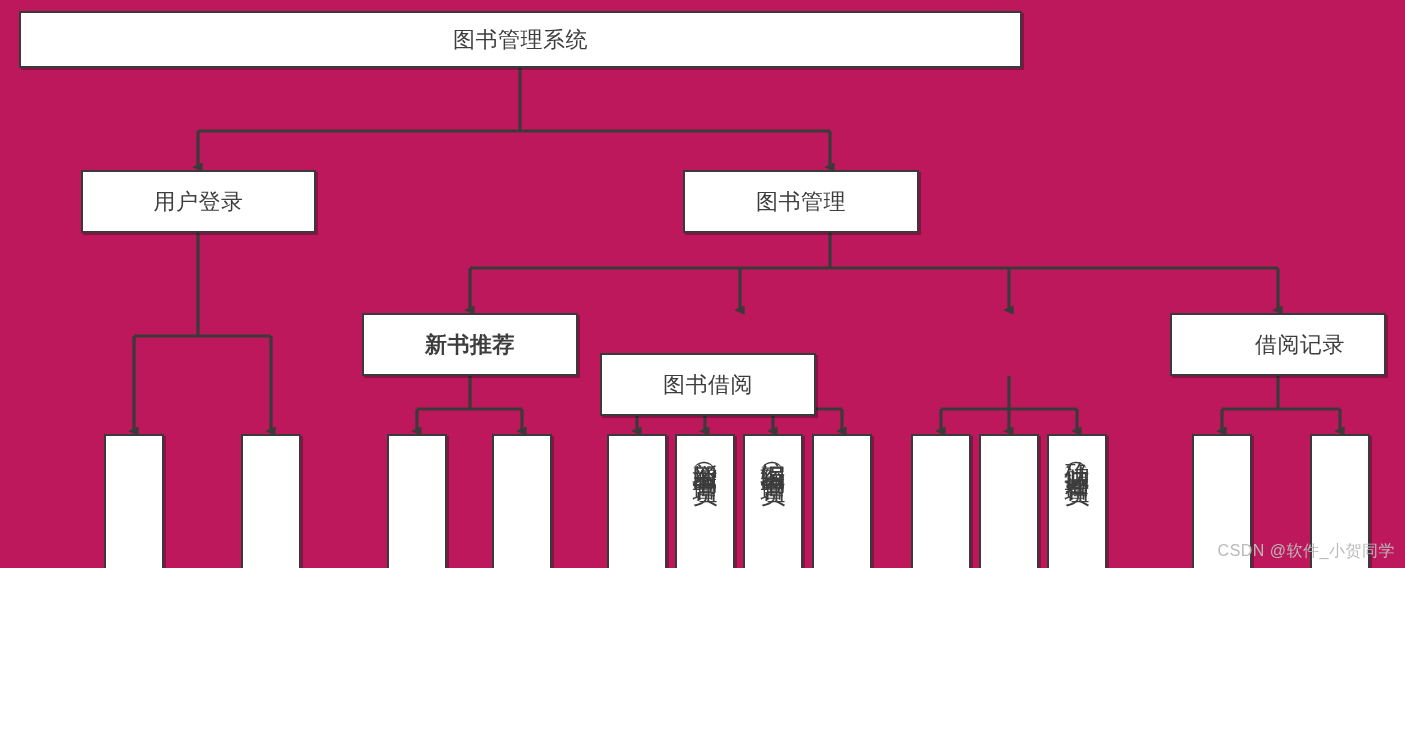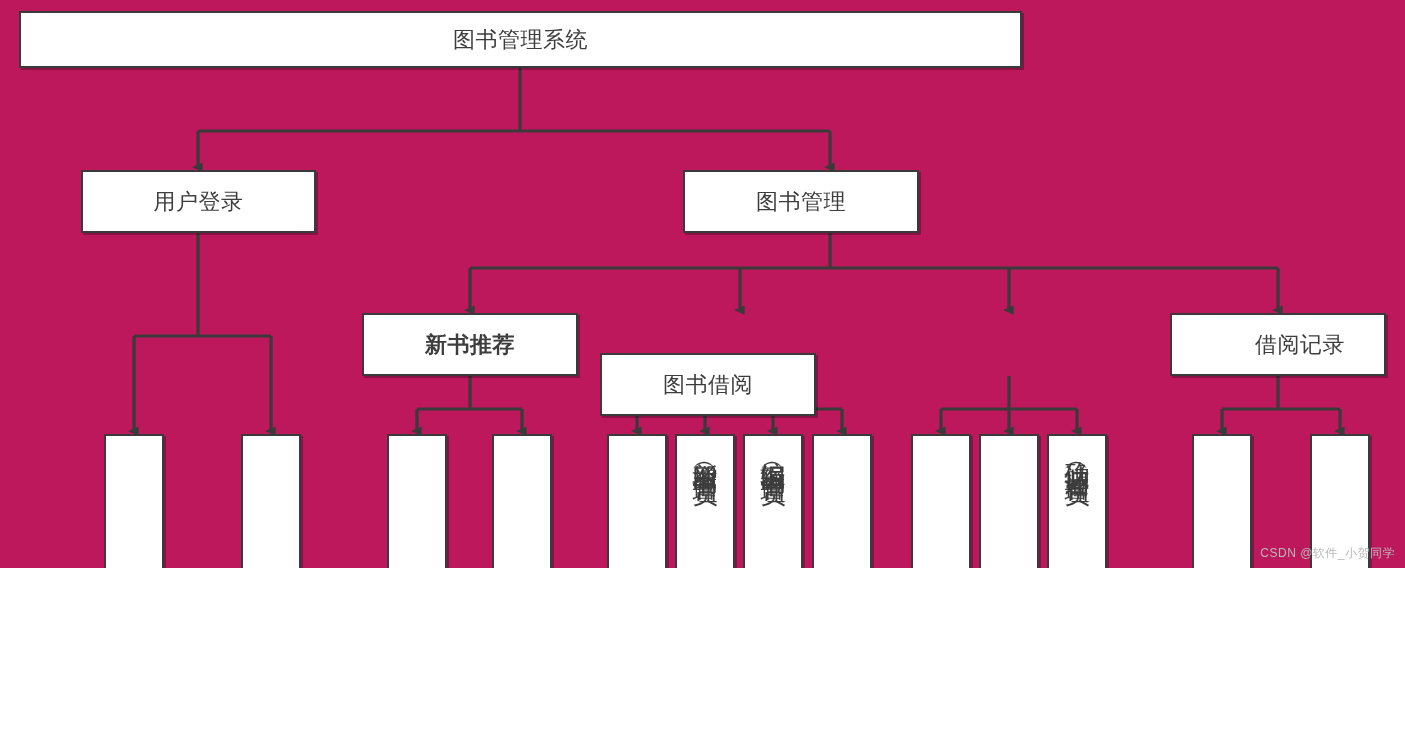--- a/index.html
+++ b/index.html
@@ -57,21 +57,21 @@
     white-space: nowrap;
   }
   .node.vertical.centered {
     align-items: center;
     padding-top: 0;
   }
   .watermark {
     position: absolute;
     right: 10px;
     bottom: 6px;
-    font-size: 12px;
+    font-size: 16px;
     color: #b9b9b9;
     white-space: nowrap;
     letter-spacing: 0.5px;
     margin-top: 31px;
   }
 </style>
 </head>
 <body>
 
 <div id="canvas">

